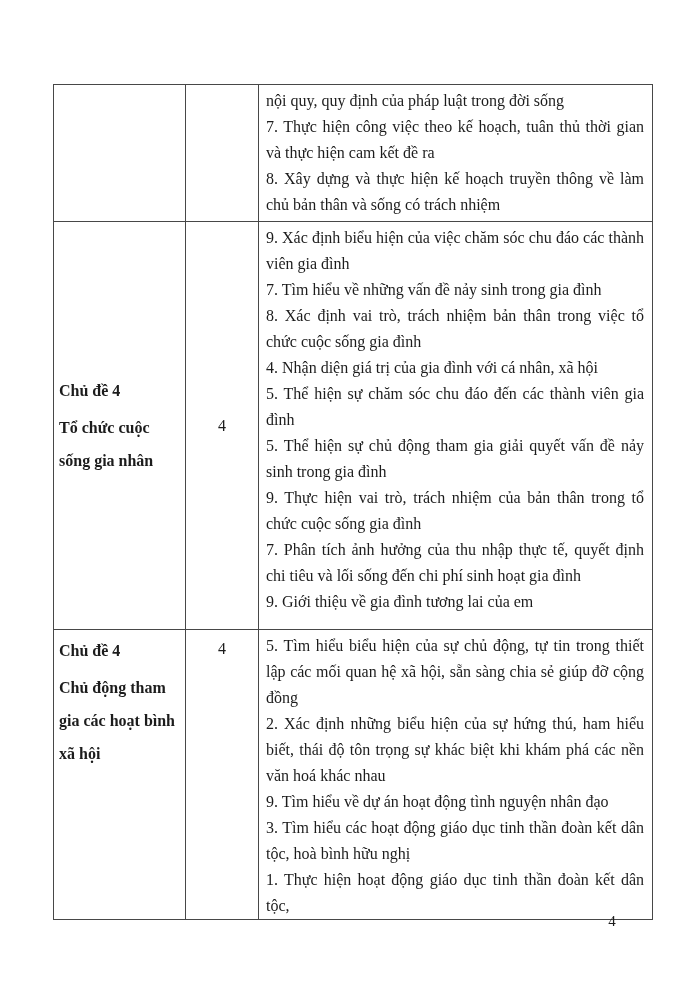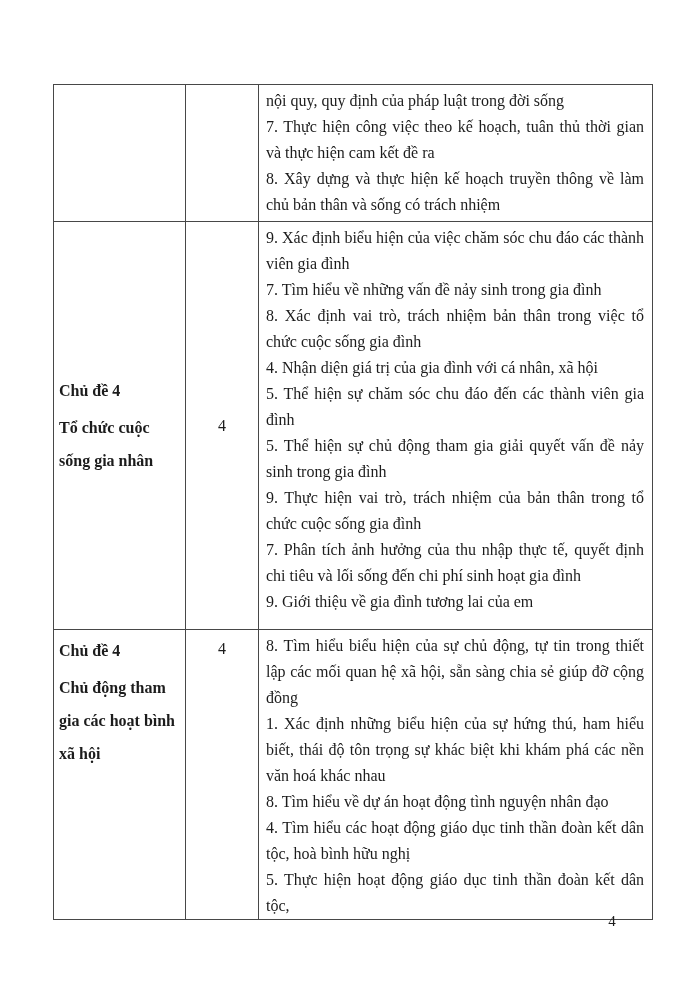--- a/index.html
+++ b/index.html
@@ -120,25 +120,25 @@
           <div class="topic-name">
             <div>Chủ động tham</div>
             <div>gia các hoạt bình</div>
             <div>xã hội</div>
           </div>
         </td>
         <td class="c-periods">
           <span>4</span>
         </td>
         <td class="c-content">
-          <p>8. Tìm hiểu biểu hiện của sự chủ động, tự tin trong thiết lập các mối quan hệ xã hội, sẵn sàng chia sẻ giúp đỡ cộng đồng</p>
-          <p>1. Xác định những biểu hiện của sự hứng thú, ham hiểu biết, thái độ tôn trọng sự khác biệt khi khám phá các nền văn hoá khác nhau</p>
-          <p>8. Tìm hiểu về dự án hoạt động tình nguyện nhân đạo</p>
-          <p>4. Tìm hiểu các hoạt động giáo dục tinh thần đoàn kết dân tộc, hoà bình hữu nghị</p>
-          <p class="clip-justify">5. Thực hiện hoạt động giáo dục tinh thần đoàn kết dân tộc,</p>
+          <p>5. Tìm hiểu biểu hiện của sự chủ động, tự tin trong thiết lập các mối quan hệ xã hội, sẵn sàng chia sẻ giúp đỡ cộng đồng</p>
+          <p>2. Xác định những biểu hiện của sự hứng thú, ham hiểu biết, thái độ tôn trọng sự khác biệt khi khám phá các nền văn hoá khác nhau</p>
+          <p>9. Tìm hiểu về dự án hoạt động tình nguyện nhân đạo</p>
+          <p>3. Tìm hiểu các hoạt động giáo dục tinh thần đoàn kết dân tộc, hoà bình hữu nghị</p>
+          <p class="clip-justify">1. Thực hiện hoạt động giáo dục tinh thần đoàn kết dân tộc,</p>
         </td>
       </tr>
 
     </tbody>
   </table>
 
   <div class="page-number">4</div>
 
 </div>
 

